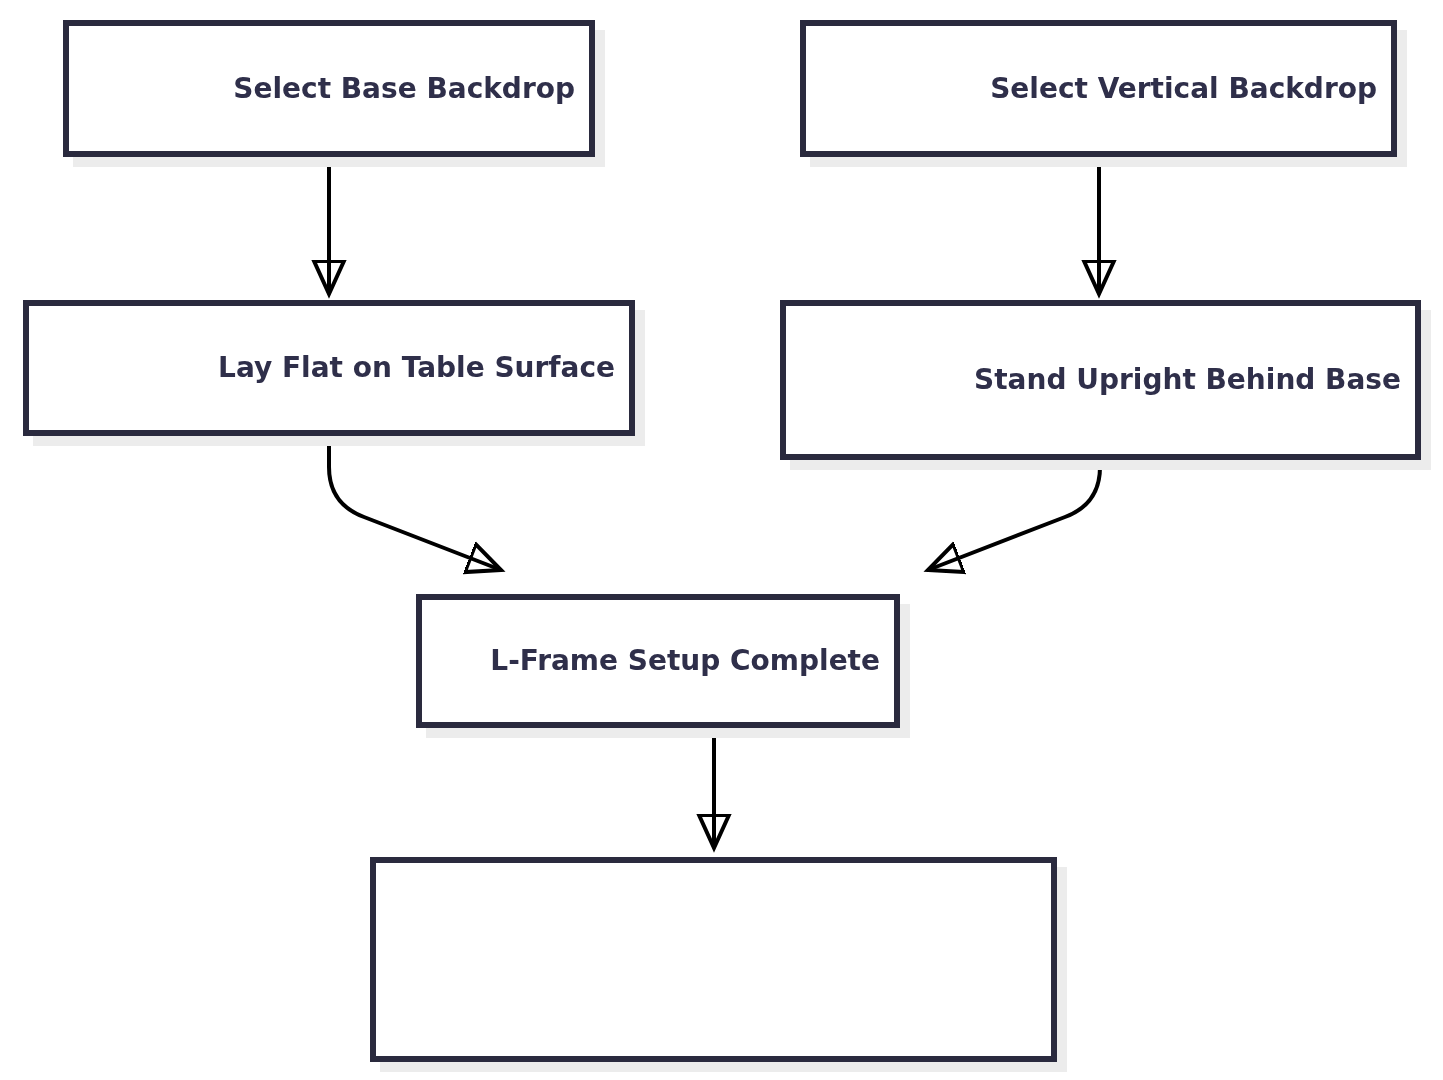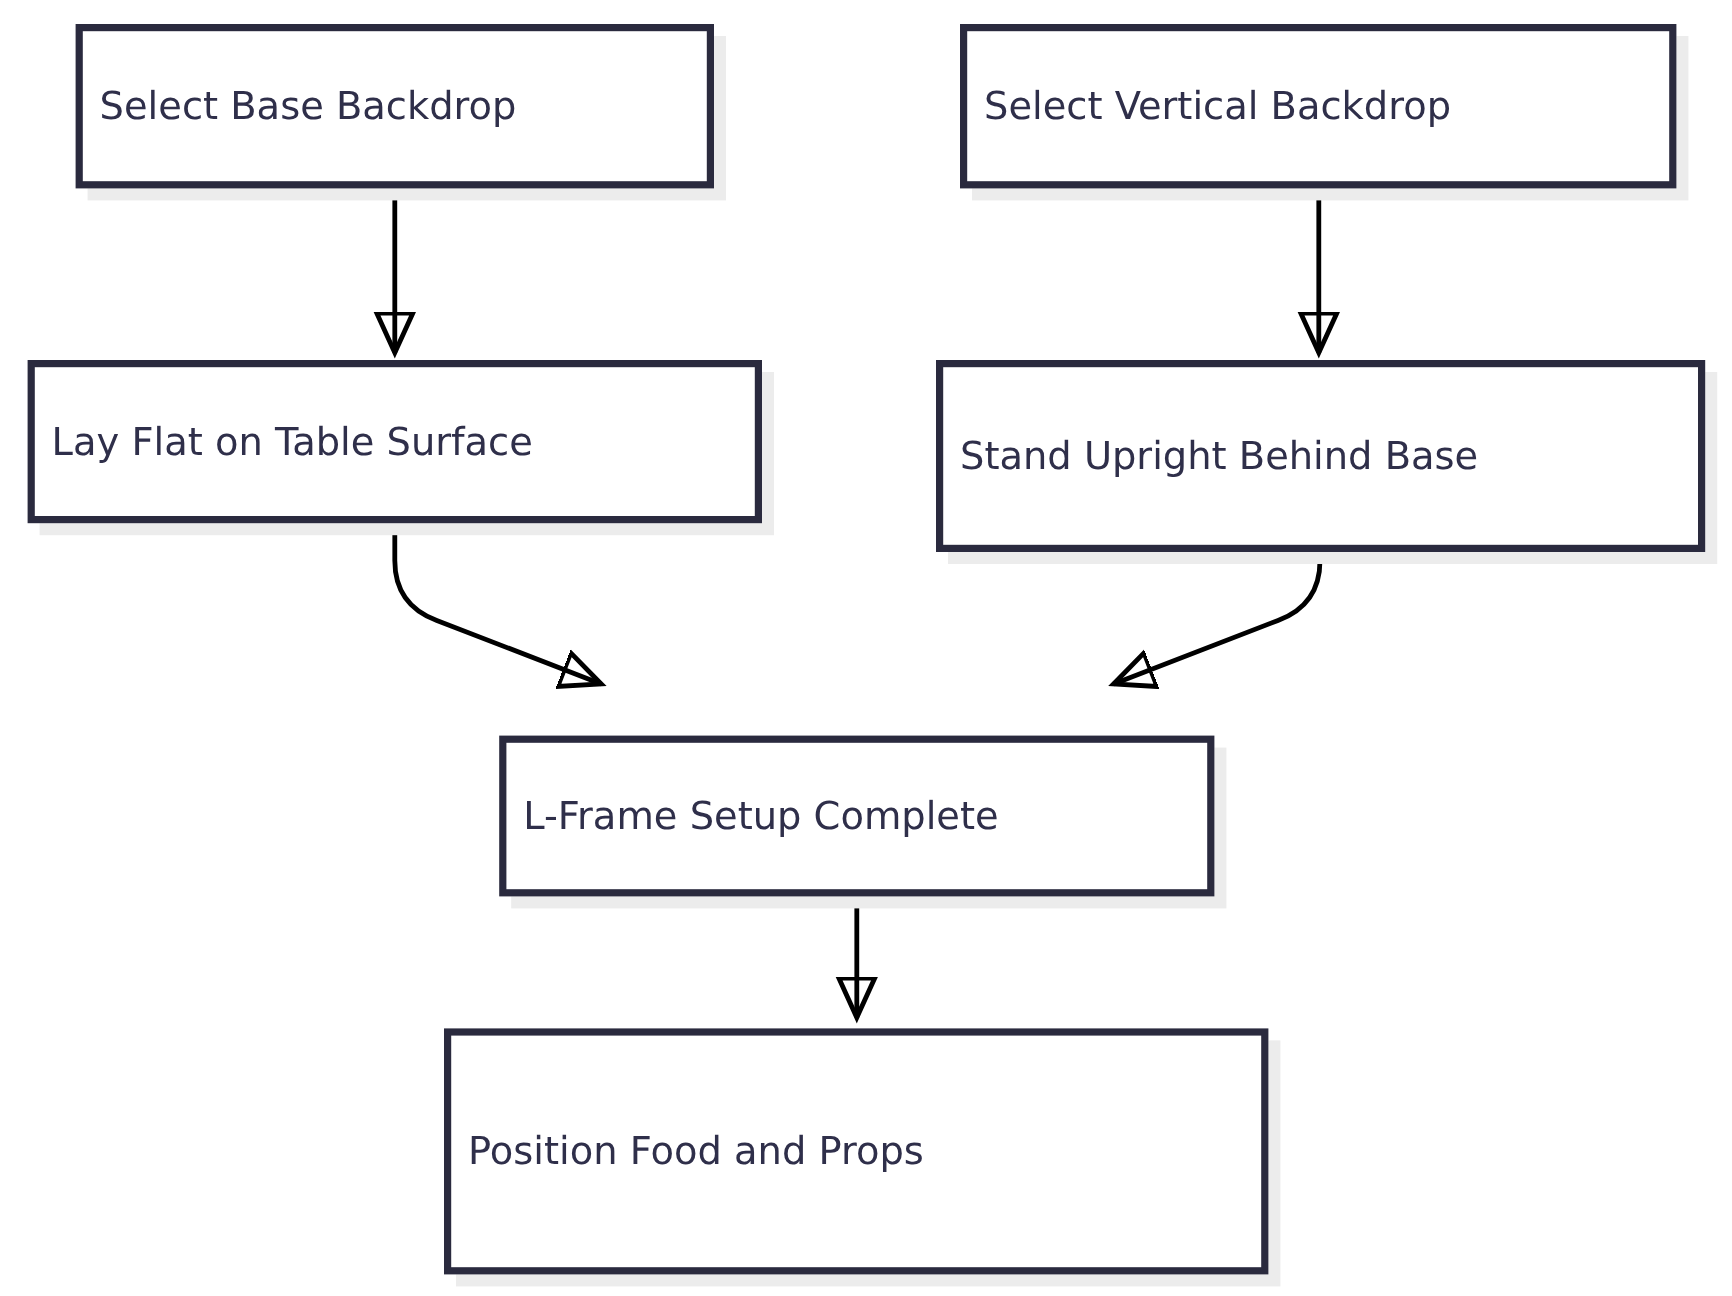--- a/index.html
+++ b/index.html
@@ -32,26 +32,27 @@
     fill:none;
     stroke-linecap:butt;
   }
   .node{
     position:absolute;
     background:var(--node-fill);
     border:6px solid var(--node-border);
     box-shadow:10px 10px 0 0 var(--shadow);
     display:flex;
     align-items:center;
-    justify-content:flex-start;
+    justify-content:flex-end;
     text-align:center;
     color:var(--node-text);
-    font-size:32px;
+    font-size:28px;
     line-height:1.7;
     padding:0 14px;
+    font-weight:bold;
   }
   .node span{display:block;}
 </style>
 </head>
 <body>
 
 <div class="canvas">
 
   <svg class="edges" viewBox="0 0 1443 1080" xmlns="http://www.w3.org/2000/svg" aria-hidden="true">
     <defs>
@@ -75,23 +76,22 @@
   </div>
 
   <div class="node" style="left:23px;top:300px;width:612px;height:136px">
     <span>Lay Flat on Table Surface</span>
   </div>
 
   <div class="node" style="left:780px;top:300px;width:641px;height:160px">
     <span>Stand Upright Behind Base</span>
   </div>
 
-  <div class="node" style="left:416px;top:613px;width:596px;height:134px">
+  <div class="node" style="left:416px;top:594px;width:484px;height:134px">
     <span>L-Frame Setup Complete</span>
   </div>
 
   <div class="node" style="left:370px;top:857px;width:687px;height:205px">
     <div>
-      <span>Position Food and Props</span>
     </div>
   </div>
 
 </div>
 
 </body></html>

